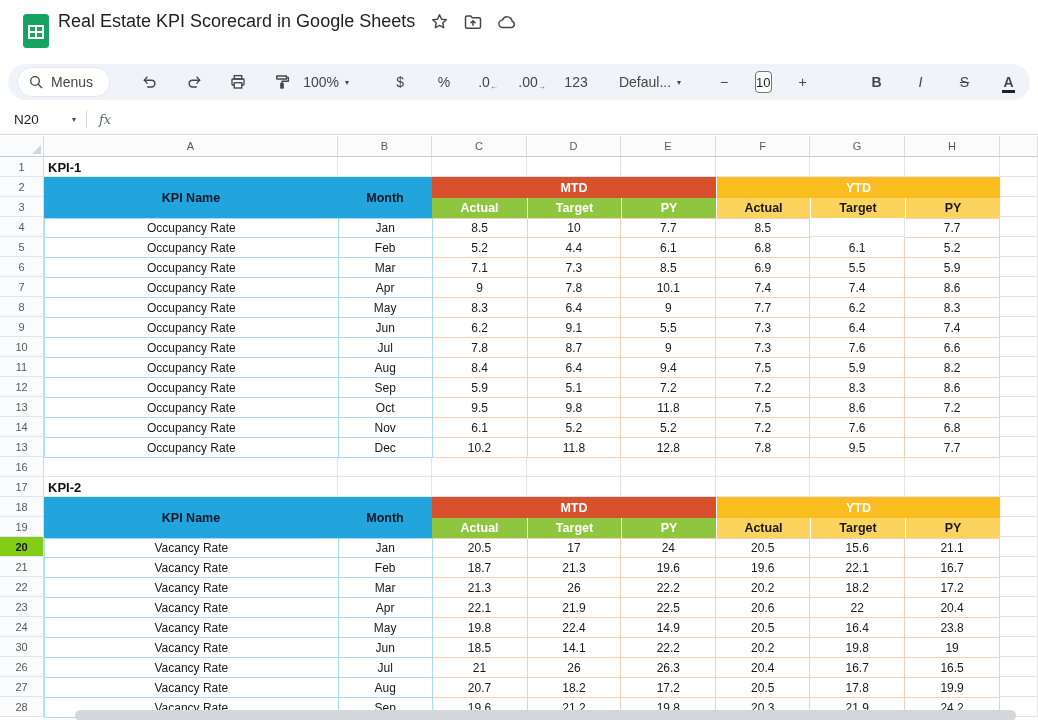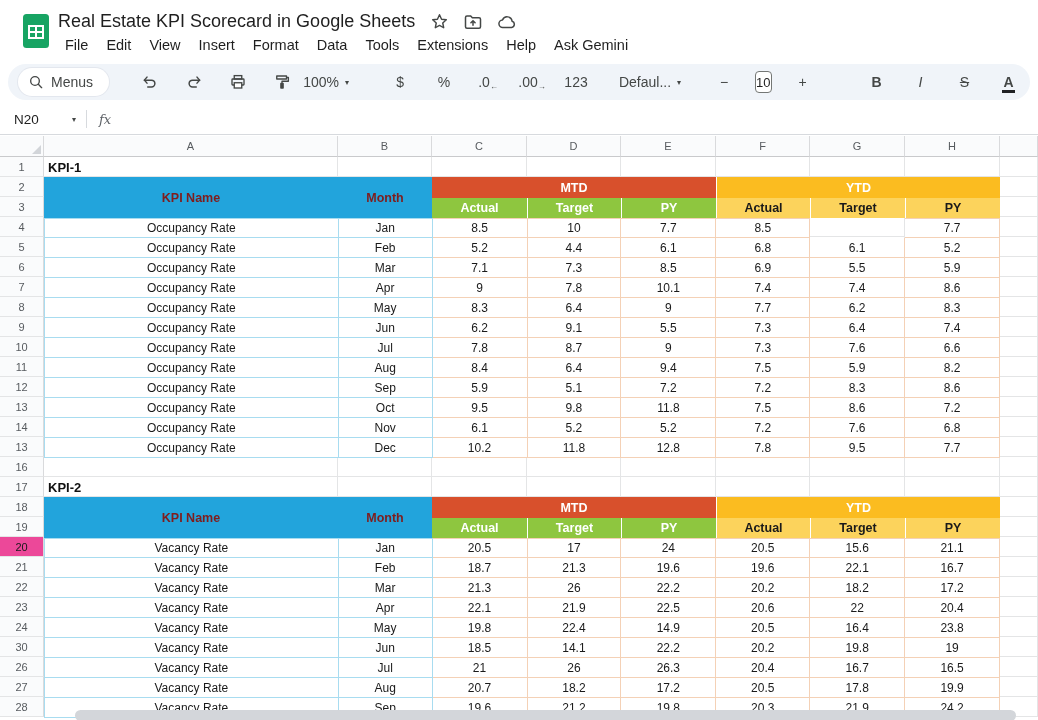--- a/index.html
+++ b/index.html
@@ -47,29 +47,29 @@
 
   
   #sheet { position:absolute; left:0; top:136px; width:1038px; height:584px; background:#fff; overflow:hidden; }
   #colheads { position:absolute; left:0; top:0; height:21px; display:flex; }
   .ch { height:21px; border-right:1px solid #d9dadc; border-bottom:1px solid #c9cacc; background:#fafbfc;
     display:flex; align-items:center; justify-content:center; font-size:11px; color:#575b5f; }
   #corner { position:relative; }
   #corner::after{ content:""; position:absolute; right:2px; bottom:2px; border-left:9px solid transparent; border-bottom:9px solid #d2d5d9; }
   .rn { position:absolute; left:0; width:44px; height:20px; border-right:1px solid #d9dadc; border-bottom:1px solid #e4e5e6;
     background:#fafbfc; display:flex; align-items:center; justify-content:center; font-size:11px; color:#575b5f; }
-  .rn.sel { background:#ec4899; color:#17181a; font-weight:normal; }
+  .rn.sel { background:#84cc16; color:#17181a; font-weight:bold; }
   #cellgrid { position:absolute; left:44px; top:21px; display:grid; }
   .gcell { border-right:1px solid #e4e5e6; border-bottom:1px solid #e4e5e6; background:#fff; }
 
   .kpi-label { position:absolute; font-size:13px; font-weight:bold; color:#111; display:flex; align-items:center; height:20px; }
 
   .tbl { position:absolute; width:956px; }
   .hdr-blue { position:absolute; left:0; top:0; width:388px; height:41px; background:var(--blue); display:flex; }
-  .hdr-blue span { color:#7f1d1d; font-weight:bold; font-size:12.5px; display:flex; align-items:center; justify-content:center;text-align:right; }
+  .hdr-blue span { color:#0f172a; font-weight:bold; font-size:12.5px; display:flex; align-items:center; justify-content:center;text-align:right; }
   .band { position:absolute; top:0; height:21px; display:flex; align-items:center; justify-content:center;
     color:#fff; font-weight:bold; font-size:12.5px; }
   .sub { position:absolute; top:21px; height:20px; display:flex; align-items:center; justify-content:center;
     font-weight:bold; font-size:12.5px; }
   .rows { position:absolute; left:0; top:41px; width:956px; border-left:1px solid var(--cyan); }
   .trow { display:flex; height:20px; }
   .tc { height:20px; display:flex; align-items:center; justify-content:center; font-size:12px; color:#1a1a1a;
     background:#fff; border-right:1px solid var(--cyan); border-bottom:1px solid var(--cyan); }
   .tc.num { border-right:1px solid var(--peach); border-bottom:1px solid var(--peach); }
   .ft { border-top:1px solid var(--cyan); } .ft.num { border-top:1px solid var(--peach); }
@@ -105,32 +105,20 @@
           <path d="M3 6.5c0-1 .8-1.8 1.8-1.8h4.4l2 2.2h8c1 0 1.8.8 1.8 1.8v9c0 1-.8 1.8-1.8 1.8H4.8c-1 0-1.8-.8-1.8-1.8z"></path>
           <path d="M12 10.5v5.5 M9.5 13.5l2.5 2.5 2.5-2.5" stroke-linecap="round" stroke-linejoin="round" transform="rotate(180 12 13.2)"></path>
         </svg>
       </span>
       <span class="tb-ico">
         <svg width="22" height="22" viewBox="0 0 24 24" fill="none" stroke="#444746" stroke-width="1.8" stroke-linejoin="round">
           <path d="M7 18.5a4.5 4.5 0 0 1-.4-9 6 6 0 0 1 11.5 1.6 3.8 3.8 0 0 1-.6 7.4z"></path>
         </svg>
       </span>
     </div>
-    <div id="menurow">
-        <div class="menu-item">File</div>
-        <div class="menu-item">Edit</div>
-        <div class="menu-item">View</div>
-        <div class="menu-item">Insert</div>
-        <div class="menu-item">Format</div>
-        <div class="menu-item">Data</div>
-        <div class="menu-item">Tools</div>
-        <div class="menu-item">Extensions</div>
-        <div class="menu-item">Help</div>
-        <div class="menu-item">Ask Gemini</div>
-      </div>
   </div>
 
   <div id="toolbar">
     <div id="menus-pill">
       <svg width="16" height="16" viewBox="0 0 24 24" fill="none" stroke="#444746" stroke-width="2" stroke-linecap="round">
         <circle cx="10.5" cy="10.5" r="6.5"></circle>
           <line x1="15.5" y1="15.5" x2="20.5" y2="20.5"></line>
       </svg>
       <span>Menus</span>
     </div>

